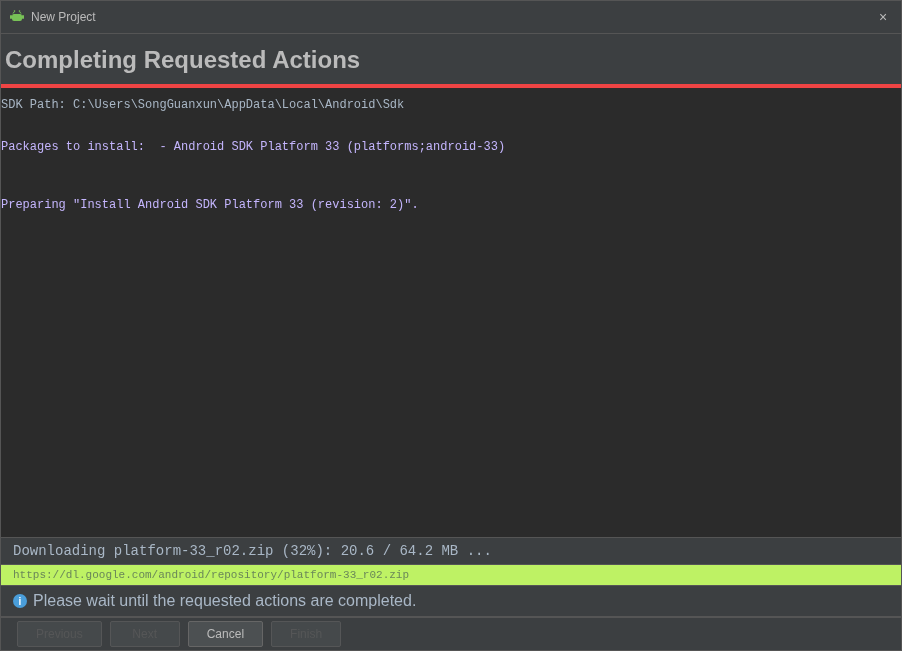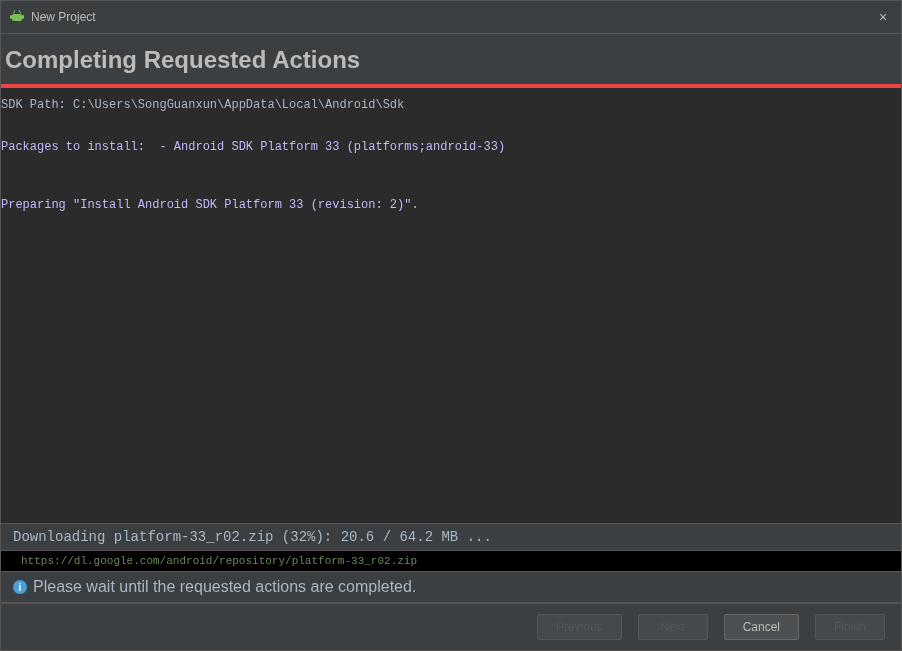--- a/index.html
+++ b/index.html
@@ -116,22 +116,22 @@
     .status-bar {
       background: #3c3f41;
       padding: 5px 12px;
       font-size: 14px;
       color: #a9b7c6;
       flex-shrink: 0;
       font-family: 'Consolas', 'Courier New', monospace;
     }
 
     .url-bar {
-      background: #000000;
-      padding: 4px 20px;
+      background: #bef264;
+      padding: 4px 12px;
       font-size: 11px;
       color: #6a8759;
       flex-shrink: 0;
       border-top: 1px solid #555;
       font-family: 'Consolas', 'Courier New', monospace;
     }
 
     .info-bar {
       background: #3c3f41;
       padding: 6px 12px;
@@ -157,25 +157,24 @@
       flex-shrink: 0;
     }
 
     .info-text {
       font-size: 16px;
       color: #a9b7c6;
     }
 
     .footer {
       background: #3c3f41;
-      padding: 10px 16px;
-      display: flex;
-      align-items: center;
-      justify-content: flex-end;
-      gap: 16px;
+      padding: 3px 16px;
+      display: flex;
+      align-items: center;
+      gap: 8px;
       flex-shrink: 0;
       border-top: 1px solid #555;
     }
 
     .btn {
       padding: 5px 18px;
       border: 1px solid #666;
       background: #4c5052;
       color: #bbbbbb;
       font-size: 12px;

